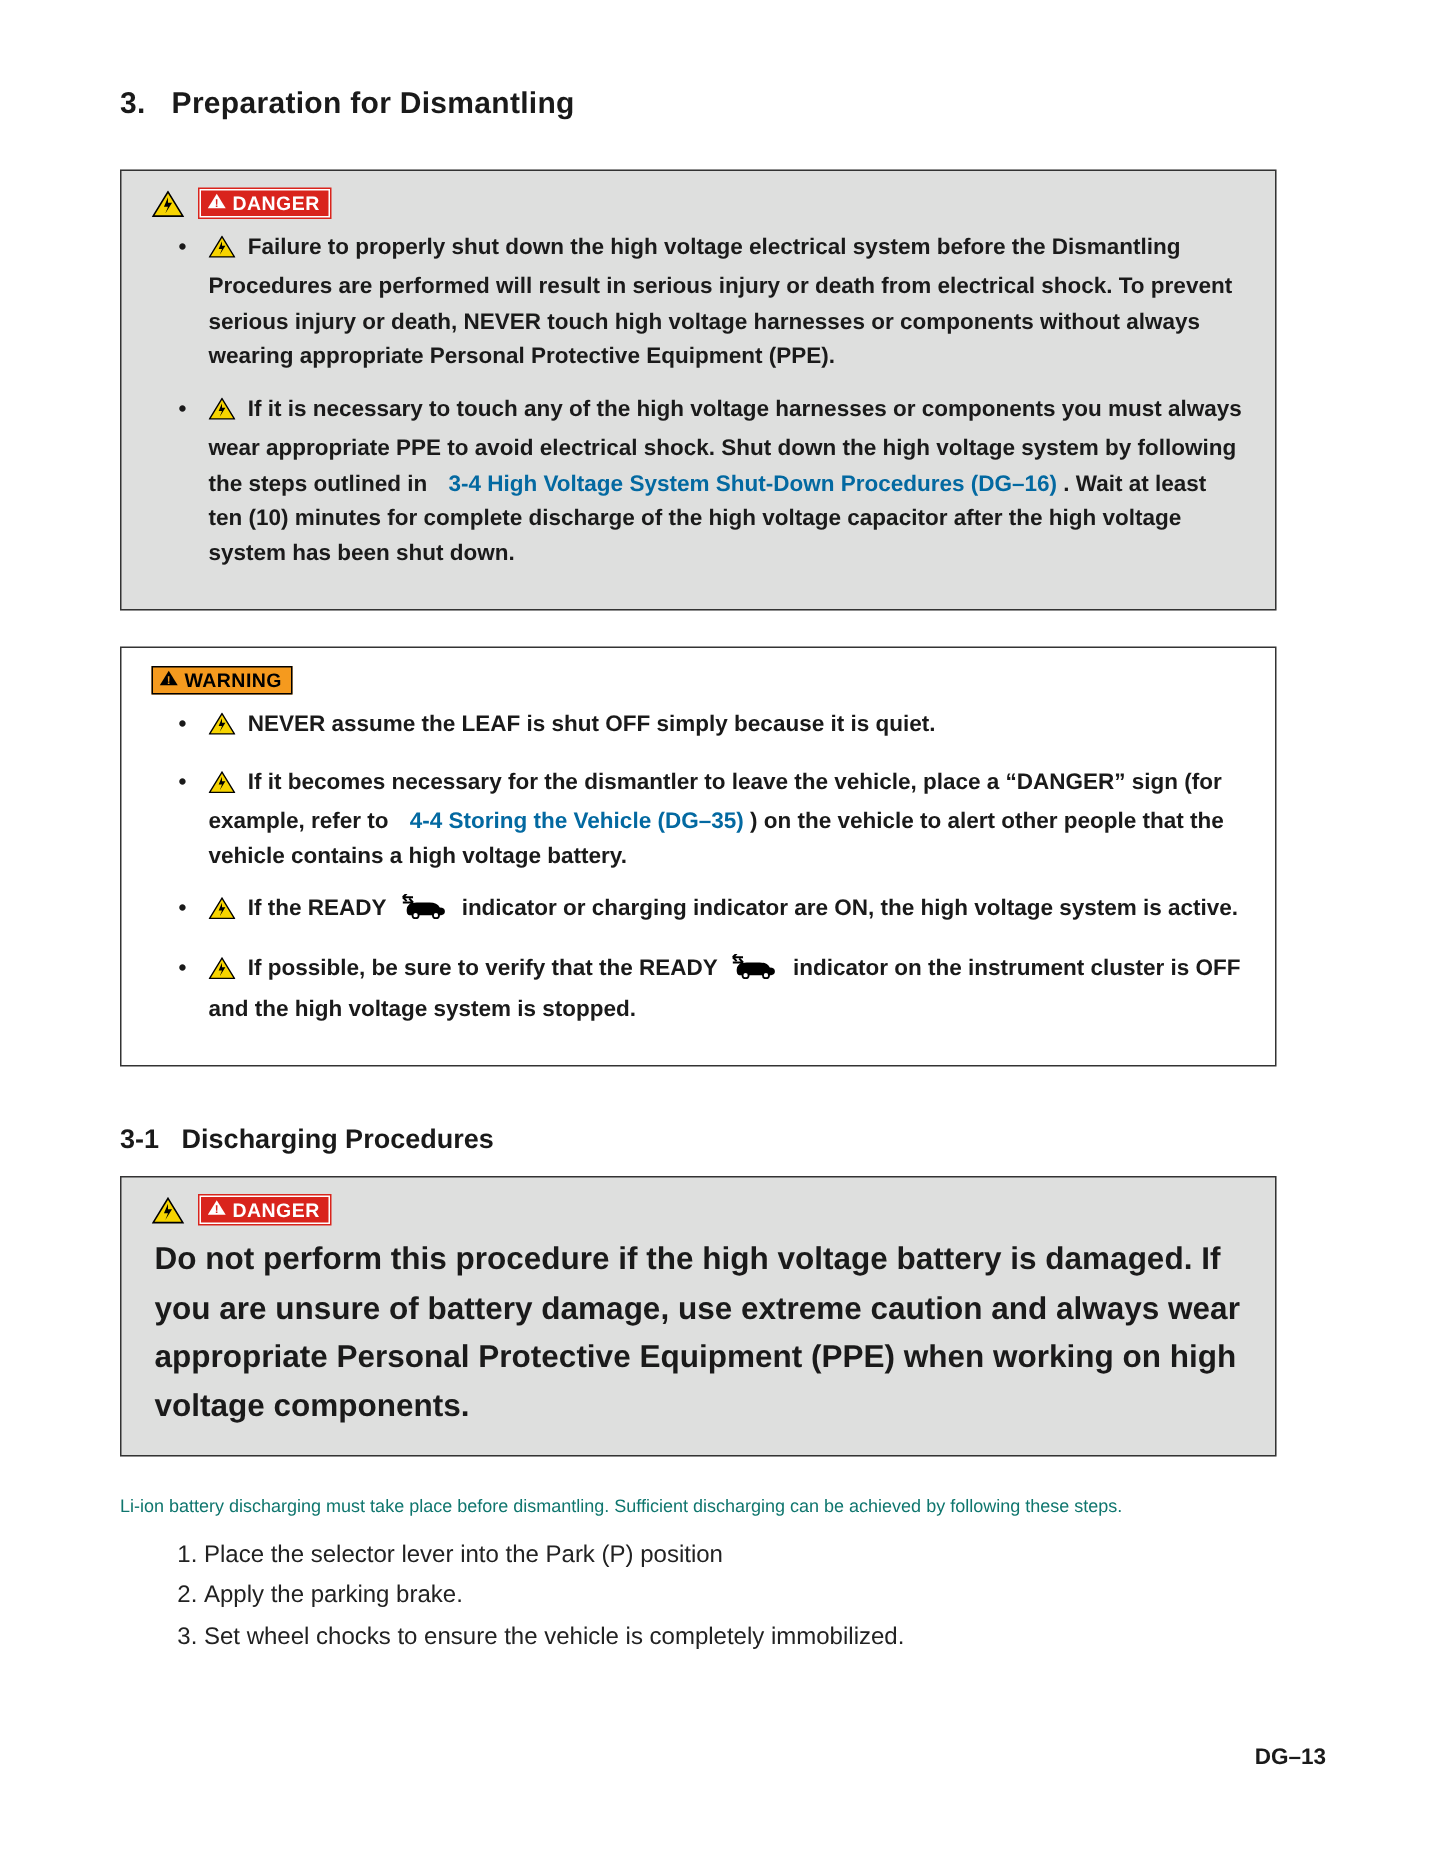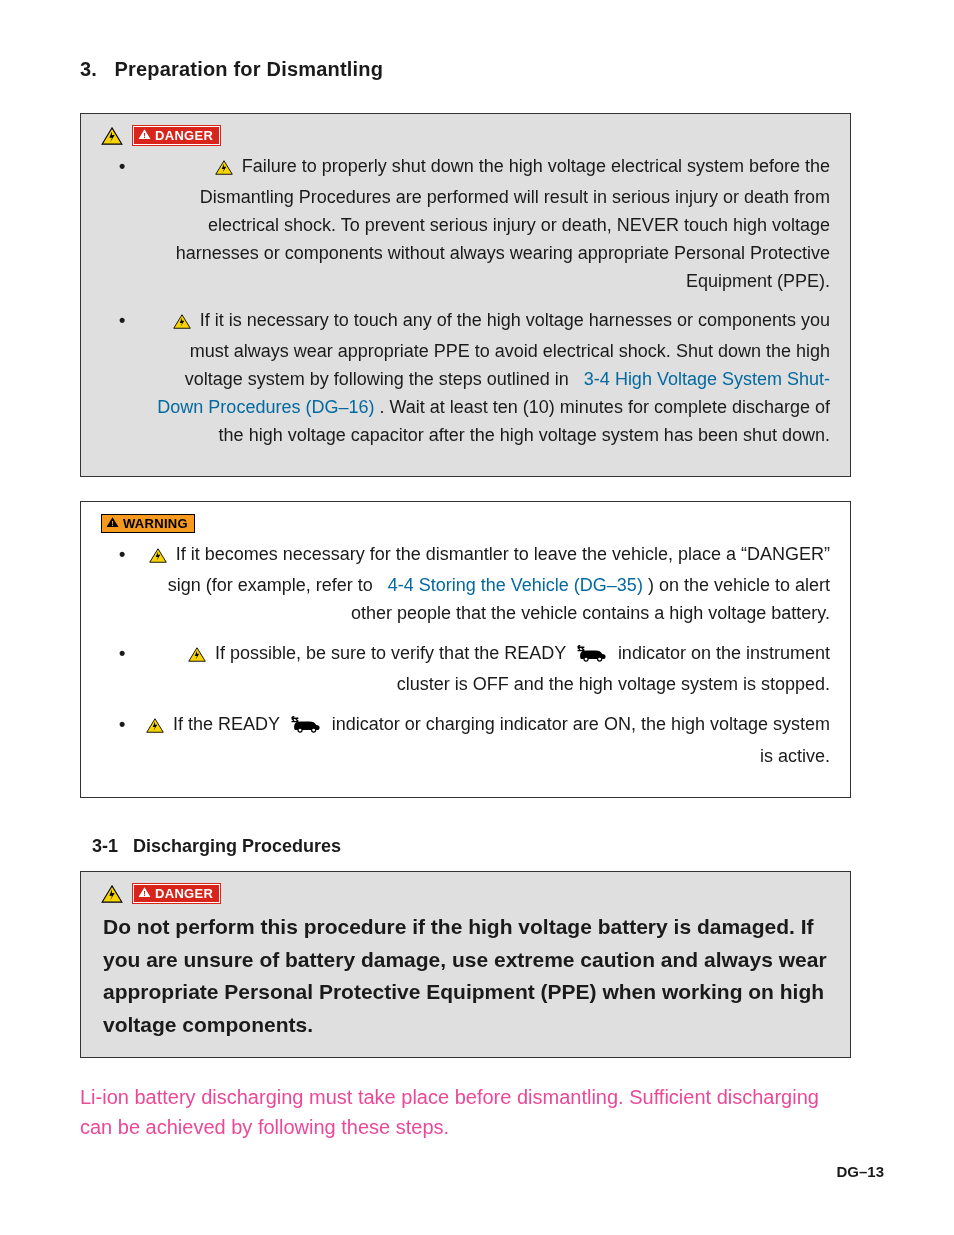--- a/index.html
+++ b/index.html
@@ -1,39 +1,39 @@
 <!DOCTYPE html>
 <html><head>
 <meta charset="utf-8">
 <style>
   * { box-sizing: border-box; margin: 0; padding: 0; }
   html, body { width: 954px; background: #fff; font-family: Arial, Helvetica, sans-serif; color: #1a1a1a; }
   .page { padding: 48px 103px 40px 80px; position: relative; min-height: 1235px; }
   h1.section-title { font-size: 20px; font-weight: bold; margin: 10px 0 32px 0; letter-spacing: .2px; }
-  h2.subsection-title { font-size: 18px; font-weight: bold; margin: 38px 0 14px 12px; }
+  h2.subsection-title { font-size: 18px; font-weight: bold; margin: 38px 0 14px 0; }
   .callout {
     border: 1px solid #333;
     background: #dedfde;
     padding: 12px 20px 14px 20px;
     margin-bottom: 24px;
   }
   .callout.plain { background: #fff; }
   .header-row { display: flex; align-items: center; gap: 10px; margin-bottom: 8px; }
   .hv-badge { display:inline-flex; align-items:center; justify-content:center; width:22px; height:18px; }
   .hv-badge svg { width: 22px; height: 18px; }
   .danger-badge { display:inline-flex; align-items:center; background:#d9241c; color:#fff; font-weight:bold; font-size:13px; padding:1px 6px 1px 4px; border:1px solid #fff; box-shadow:0 0 0 1px #d9241c; gap:4px; letter-spacing:.3px; }
   .danger-badge .tri { display:inline-block; }
   .warning-badge { display:inline-flex; align-items:center; background:#f59a1e; color:#000; font-weight:bold; font-size:13px; padding:1px 6px 1px 4px; border:1px solid #000; gap:4px; letter-spacing:.3px; }
   ul.bullets { list-style: none; margin: 0 0 4px 14px; }
-  ul.bullets > li { position: relative; padding-left: 24px; margin: 6px 0 12px 0; font-size: 18px; font-weight: normal; line-height: 1.55; text-align: right; }
+  ul.bullets > li { position: relative; padding-left: 24px; margin: 6px 0 12px 0; font-size: 15px; font-weight: bold; line-height: 1.55; }
   ul.bullets > li::before { content: "•"; position: absolute; left: 4px; top: 0; font-weight: bold; }
   ul.bullets .inline-hv { display:inline-block; vertical-align:-3px; margin-right:4px; }
   .callout p.body { font-size: 21px; font-weight: bold; line-height: 1.55; margin: 2px 0 2px 2px; }
   .link { color: #0369a1; margin-left: 10px; }
-  .body-text { font-size: 20px; line-height: 1.5; margin: 20px 0 12px 0; color:#ec4899; }
+  .body-text { font-size: 12px; line-height: 1.5; margin: 20px 0 12px 0; color:#0f766e; }
   ol.steps { margin: 6px 0 0 56px; font-size: 16px; color:#222; }
   ol.steps li { margin: 4px 0; line-height:1.45; }
   .page-num { position: absolute; right: 70px; bottom: 55px; font-weight: bold; font-size: 15px; }
   .ready-icon { display:inline-block; vertical-align:-4px; margin:0 4px; }
 </style>
 </head>
 <body>
 
 <div class="page">
 
@@ -98,62 +98,71 @@
       </span>
     </div>
     <ul class="bullets">
       <li>
         <span class="inline-hv">
           <svg width="18" height="15" viewBox="0 0 24 20">
               <polygon points="12,1 23,19 1,19" fill="#f7d400" stroke="#000" stroke-width="1.2"></polygon>
               <path d="M12 5 L9 12 L12 12 L10 17 L15 9 L12 9 Z" fill="#000"></path>
             </svg>
         </span>
+        <span>NEVER assume the LEAF is shut OFF simply because it is quiet.</span>
+      </li>
+      <li>
+        <span class="inline-hv">
+          <svg width="18" height="15" viewBox="0 0 24 20">
+              <polygon points="12,1 23,19 1,19" fill="#f7d400" stroke="#000" stroke-width="1.2"></polygon>
+              <path d="M12 5 L9 12 L12 12 L10 17 L15 9 L12 9 Z" fill="#000"></path>
+            </svg>
+        </span>
         <span>If it becomes necessary for the dismantler to leave the vehicle, place a “DANGER” sign (for example, refer to </span>
         <span class="link">4-4  Storing the Vehicle (DG–35)</span>
         <span>) on the vehicle to alert other people that the vehicle contains a high voltage battery.</span>
+      </li>
+      <li>
+        <span class="inline-hv">
+          <svg width="18" height="15" viewBox="0 0 24 20">
+              <polygon points="12,1 23,19 1,19" fill="#f7d400" stroke="#000" stroke-width="1.2"></polygon>
+              <path d="M12 5 L9 12 L12 12 L10 17 L15 9 L12 9 Z" fill="#000"></path>
+            </svg>
+        </span>
+        <span>If the READY </span>
+        <span class="ready-icon">
+          <svg width="34" height="18" viewBox="0 0 40 20">
+            <path d="M6 12 Q6 6 14 6 L24 6 Q30 6 32 10 Q36 10 36 13 Q36 16 33 16 L8 16 Q6 16 6 12 Z" fill="#000"></path>
+            <circle cx="13" cy="16" r="2.4" fill="#fff" stroke="#000" stroke-width="1.4"></circle>
+            <circle cx="29" cy="16" r="2.4" fill="#fff" stroke="#000" stroke-width="1.4"></circle>
+            <path d="M3 6 L11 6 M11 6 L8 3 M11 6 L8 9" stroke="#000" stroke-width="1.6" fill="none"></path>
+            <path d="M11 2 L3 2 M3 2 L6 -1 M3 2 L6 5" stroke="#000" stroke-width="1.6" fill="none" transform="translate(0,0)"></path>
+          </svg>
+        </span>
+        <span> indicator or charging indicator are ON, the high voltage system is active.</span>
       </li>
       <li>
         <span class="inline-hv">
           <svg width="18" height="15" viewBox="0 0 24 20">
               <polygon points="12,1 23,19 1,19" fill="#f7d400" stroke="#000" stroke-width="1.2"></polygon>
               <path d="M12 5 L9 12 L12 12 L10 17 L15 9 L12 9 Z" fill="#000"></path>
             </svg>
         </span>
         <span>If possible, be sure to verify that the READY </span>
         <span class="ready-icon">
           <svg width="34" height="18" viewBox="0 0 40 20">
             <path d="M6 12 Q6 6 14 6 L24 6 Q30 6 32 10 Q36 10 36 13 Q36 16 33 16 L8 16 Q6 16 6 12 Z" fill="#000"></path>
             <circle cx="13" cy="16" r="2.4" fill="#fff" stroke="#000" stroke-width="1.4"></circle>
             <circle cx="29" cy="16" r="2.4" fill="#fff" stroke="#000" stroke-width="1.4"></circle>
             <path d="M3 6 L11 6 M11 6 L8 3 M11 6 L8 9" stroke="#000" stroke-width="1.6" fill="none"></path>
             <path d="M11 2 L3 2 M3 2 L6 -1 M3 2 L6 5" stroke="#000" stroke-width="1.6" fill="none"></path>
           </svg>
         </span>
         <span> indicator on the instrument cluster is OFF and the high voltage system is stopped.</span>
       </li>
-      <li>
-        <span class="inline-hv">
-          <svg width="18" height="15" viewBox="0 0 24 20">
-              <polygon points="12,1 23,19 1,19" fill="#f7d400" stroke="#000" stroke-width="1.2"></polygon>
-              <path d="M12 5 L9 12 L12 12 L10 17 L15 9 L12 9 Z" fill="#000"></path>
-            </svg>
-        </span>
-        <span>If the READY </span>
-        <span class="ready-icon">
-          <svg width="34" height="18" viewBox="0 0 40 20">
-            <path d="M6 12 Q6 6 14 6 L24 6 Q30 6 32 10 Q36 10 36 13 Q36 16 33 16 L8 16 Q6 16 6 12 Z" fill="#000"></path>
-            <circle cx="13" cy="16" r="2.4" fill="#fff" stroke="#000" stroke-width="1.4"></circle>
-            <circle cx="29" cy="16" r="2.4" fill="#fff" stroke="#000" stroke-width="1.4"></circle>
-            <path d="M3 6 L11 6 M11 6 L8 3 M11 6 L8 9" stroke="#000" stroke-width="1.6" fill="none"></path>
-            <path d="M11 2 L3 2 M3 2 L6 -1 M3 2 L6 5" stroke="#000" stroke-width="1.6" fill="none" transform="translate(0,0)"></path>
-          </svg>
-        </span>
-        <span> indicator or charging indicator are ON, the high voltage system is active.</span>
-      </li>
     </ul>
   </div>
 
   <h2 class="subsection-title">
     <span>3-1</span>
     <span>&nbsp;</span>
     <span>Discharging Procedures</span>
   </h2>
 
   <div class="callout">
@@ -172,16 +181,21 @@
             </svg>
         </span>
         <span>DANGER</span>
       </span>
     </div>
     <p class="body">Do not perform this procedure if the high voltage battery is damaged. If you are unsure of battery damage, use extreme caution and always wear appropriate Personal Protective Equipment (PPE) when working on high voltage components.</p>
   </div>
 
   <p class="body-text">Li-ion battery discharging must take place before dismantling. Sufficient discharging can be achieved by following these steps.</p>
 
+  <ol class="steps">
+    <li>Place the selector lever into the Park (P) position</li>
+    <li>Apply the parking brake.</li>
+    <li>Set wheel chocks to ensure the vehicle is completely immobilized.</li>
+  </ol>
 
   <div class="page-num">DG–13</div>
 
 </div>
 
 </body></html>

